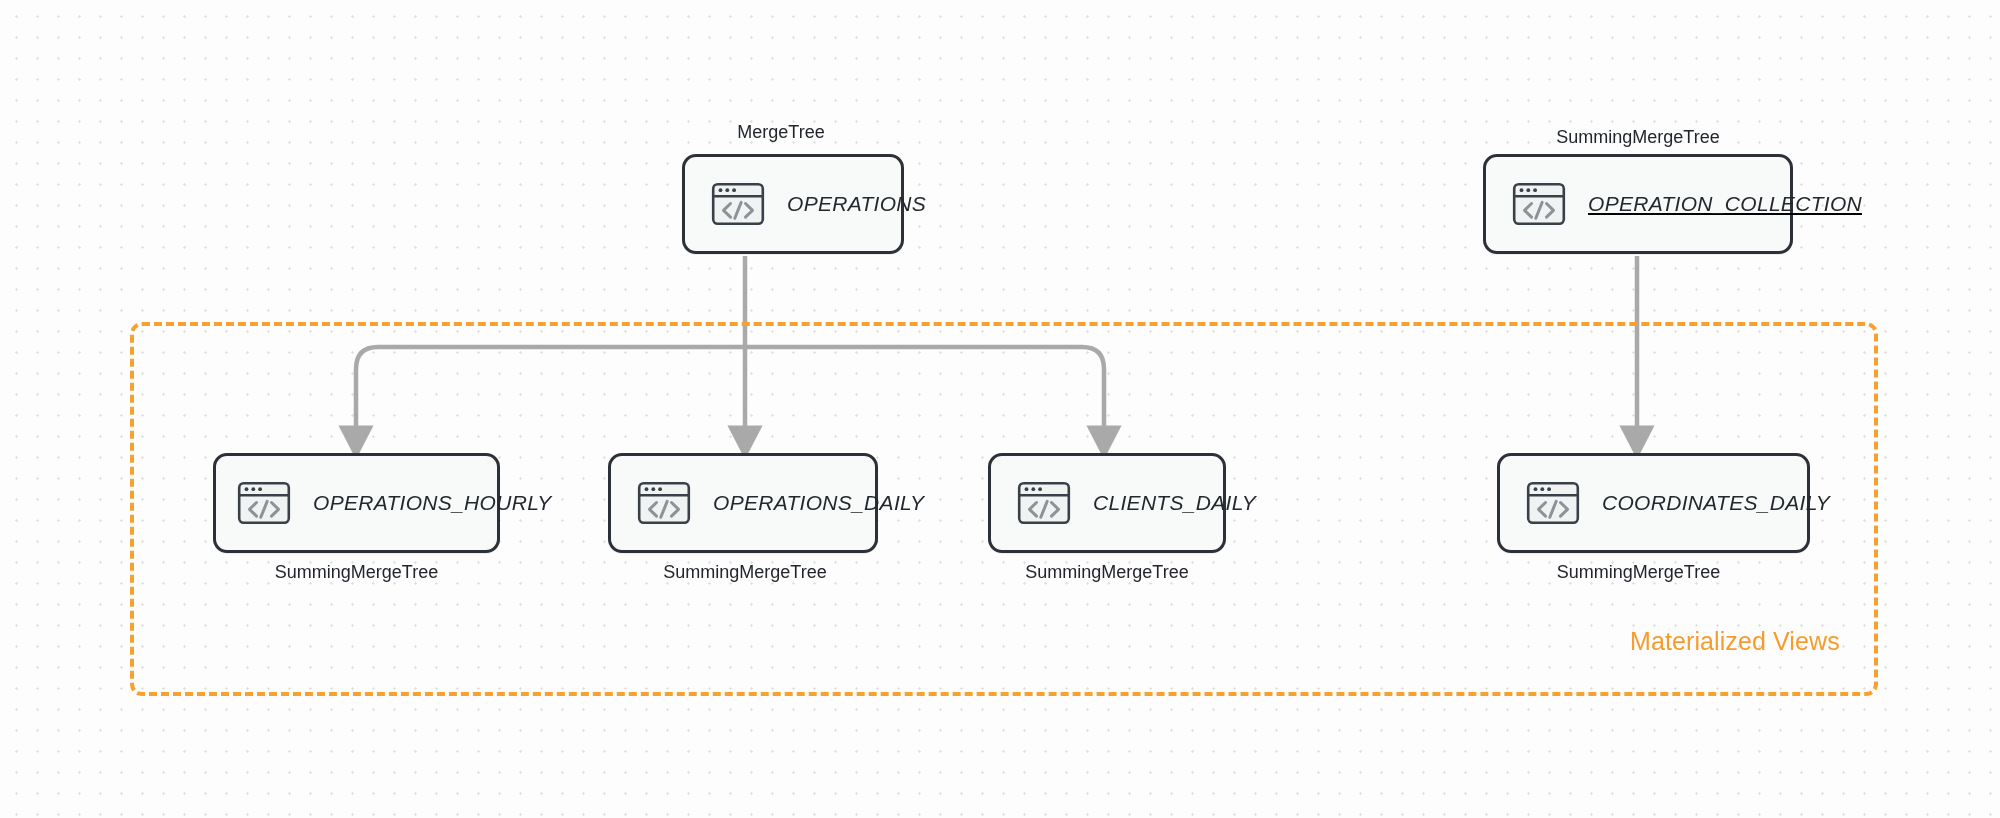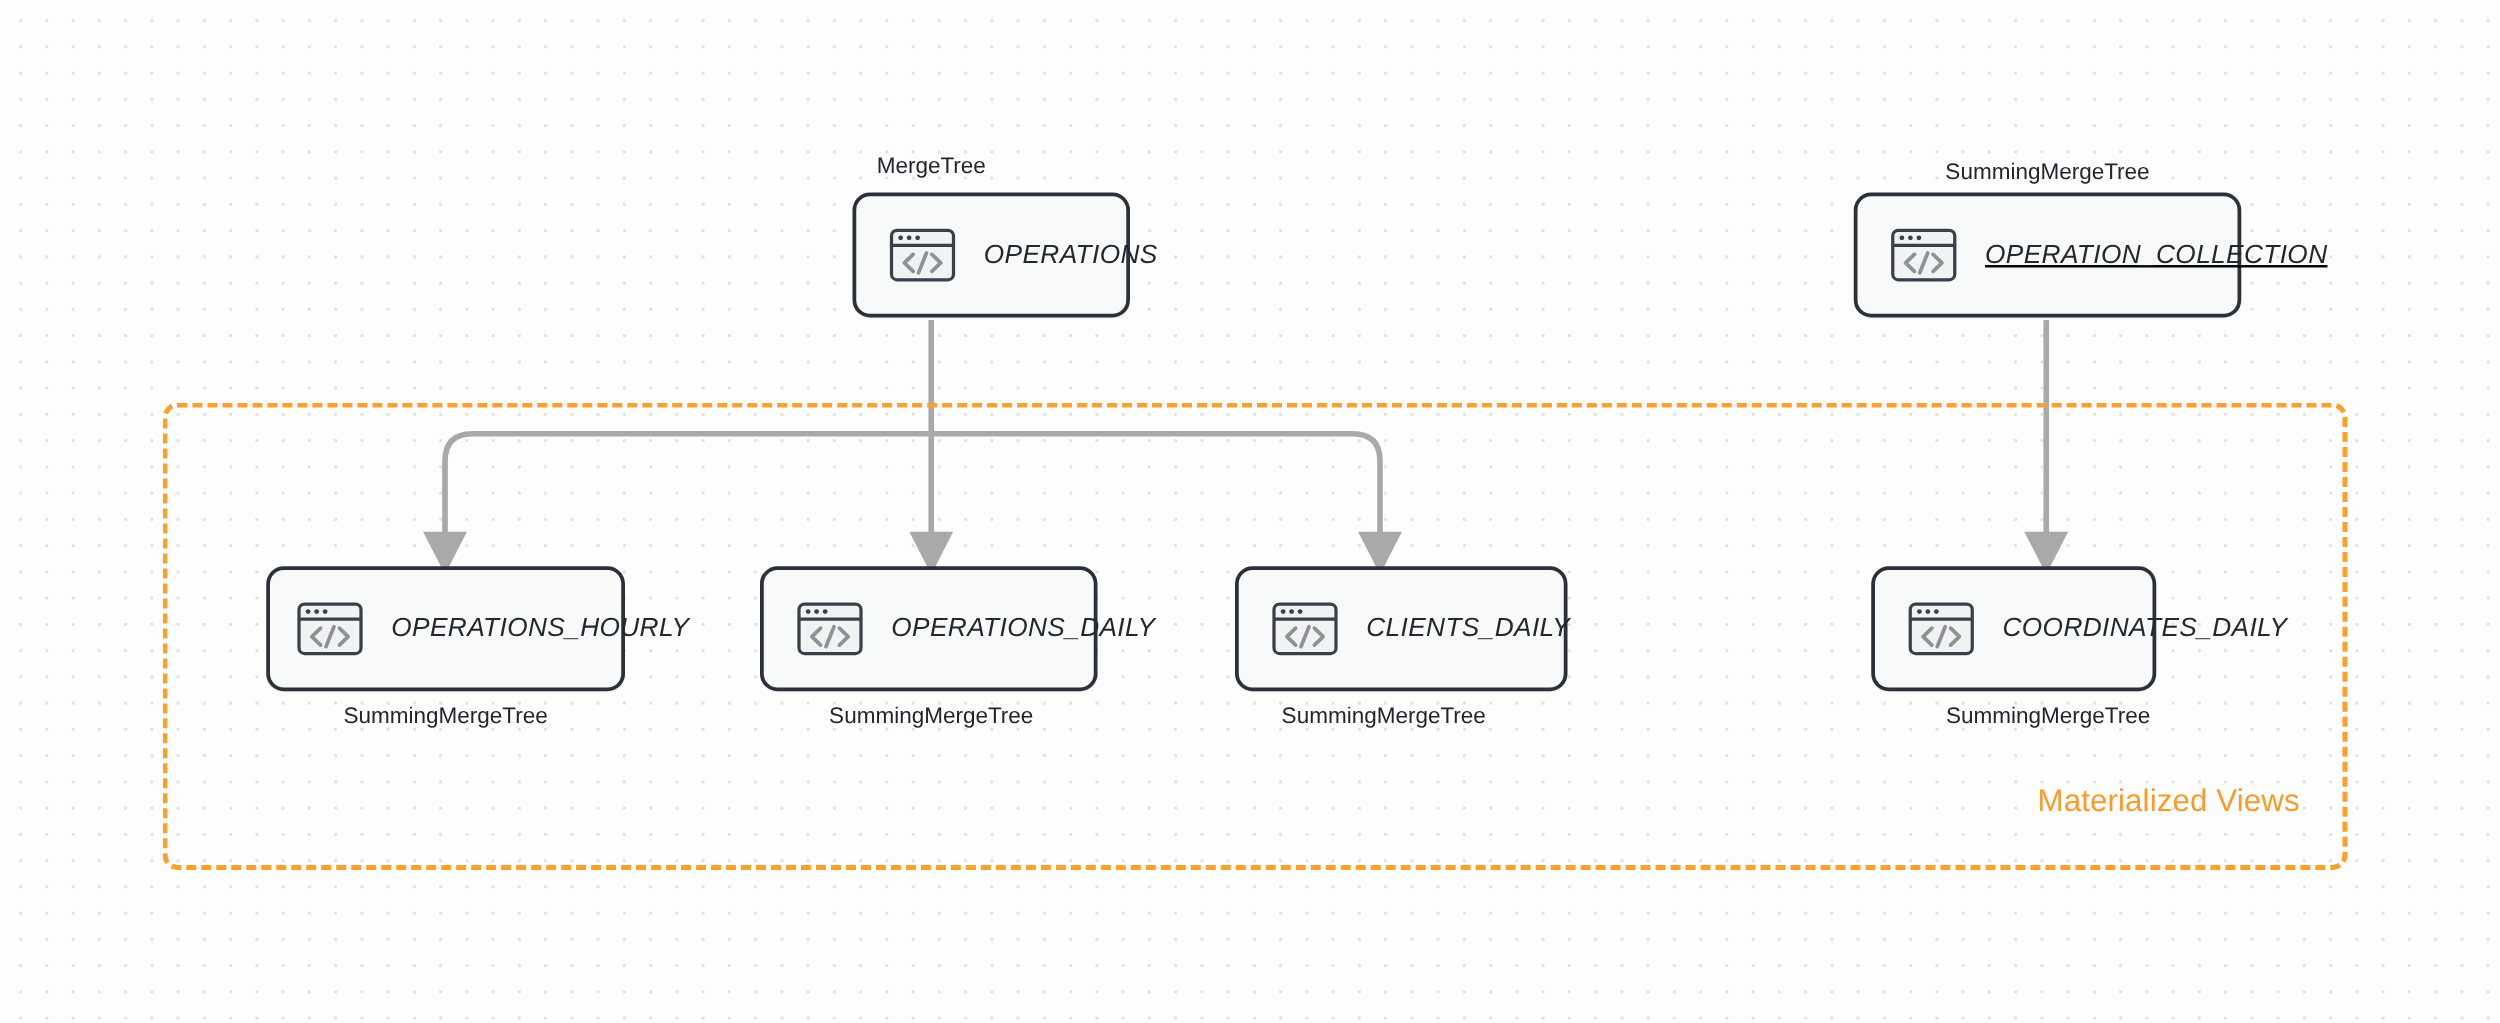--- a/index.html
+++ b/index.html
@@ -105,21 +105,21 @@
 
     <path d="M745,347 L1082,347 Q1104,347 1104,369 L1104,438" fill="none" stroke="#a9a9a9" stroke-width="4.5" stroke-linecap="round" stroke-linejoin="round" marker-end="url(#arrowhead)"></path>
 
     <path d="M1637,256 L1637,438" fill="none" stroke="#a9a9a9" stroke-width="4.5" stroke-linecap="butt" marker-end="url(#arrowhead)"></path>
   </svg>
 
   <div class="group-box" style="left:130px; top:322px; width:1748px; height:374px;"></div>
 
   <div class="group-label" style="left:1630px; top:627px;">Materialized Views</div>
 
-  <div class="engine-label" style="left:634px; top:122px; width:222px;text-align:center;">MergeTree</div>
+  <div class="engine-label" style="left:670px; top:122px; width:222px;text-align:center;">MergeTree</div>
 
   <div class="node" style="left:634px; top:154px; width:222px; height:100px;margin-left:48px;">
     <span class="node-icon">
       <svg viewBox="0 0 54 48" xmlns="http://www.w3.org/2000/svg">
         <rect x="2.2" y="4.2" width="49.6" height="39.6" rx="4.5" fill="#f1f2f2" stroke="#3a4049" stroke-width="2.6"></rect>
         <path d="M2.2,16.2 L51.8,16.2" stroke="#3a4049" stroke-width="2.6"></path>
         <circle cx="9.5" cy="10.2" r="1.9" fill="#3a4049"></circle>
         <circle cx="16.3" cy="10.2" r="1.9" fill="#3a4049"></circle>
         <circle cx="23.1" cy="10.2" r="1.9" fill="#3a4049"></circle>
         <path d="M19.5,23.5 L12.5,30.3 L19.5,37.1" fill="none" stroke="#8d9298" stroke-width="3" stroke-linecap="round" stroke-linejoin="round"></path>
@@ -177,39 +177,39 @@
         <path d="M19.5,23.5 L12.5,30.3 L19.5,37.1" fill="none" stroke="#8d9298" stroke-width="3" stroke-linecap="round" stroke-linejoin="round"></path>
         <path d="M34.5,23.5 L41.5,30.3 L34.5,37.1" fill="none" stroke="#8d9298" stroke-width="3" stroke-linecap="round" stroke-linejoin="round"></path>
         <path d="M30.2,22.3 L23.8,38.3" fill="none" stroke="#8d9298" stroke-width="3" stroke-linecap="round"></path>
       </svg>
     </span>
     <span class="node-title">OPERATIONS_DAILY</span>
   </div>
 
   <div class="engine-label" style="left:610px; top:562px; width:270px;">SummingMergeTree</div>
 
-  <div class="node" style="left:988px; top:453px; width:266px; height:100px;">
+  <div class="node" style="left:988px; top:453px; width:238px; height:100px;">
     <span class="node-icon">
       <svg viewBox="0 0 54 48" xmlns="http://www.w3.org/2000/svg">
         <rect x="2.2" y="4.2" width="49.6" height="39.6" rx="4.5" fill="#f1f2f2" stroke="#3a4049" stroke-width="2.6"></rect>
         <path d="M2.2,16.2 L51.8,16.2" stroke="#3a4049" stroke-width="2.6"></path>
         <circle cx="9.5" cy="10.2" r="1.9" fill="#3a4049"></circle>
         <circle cx="16.3" cy="10.2" r="1.9" fill="#3a4049"></circle>
         <circle cx="23.1" cy="10.2" r="1.9" fill="#3a4049"></circle>
         <path d="M19.5,23.5 L12.5,30.3 L19.5,37.1" fill="none" stroke="#8d9298" stroke-width="3" stroke-linecap="round" stroke-linejoin="round"></path>
         <path d="M34.5,23.5 L41.5,30.3 L34.5,37.1" fill="none" stroke="#8d9298" stroke-width="3" stroke-linecap="round" stroke-linejoin="round"></path>
         <path d="M30.2,22.3 L23.8,38.3" fill="none" stroke="#8d9298" stroke-width="3" stroke-linecap="round"></path>
       </svg>
     </span>
     <span class="node-title">CLIENTS_DAILY</span>
   </div>
 
   <div class="engine-label" style="left:988px; top:562px; width:238px;">SummingMergeTree</div>
 
-  <div class="node" style="left:1497px; top:453px; width:228px; height:100px;">
+  <div class="node" style="left:1497px; top:453px; width:313px; height:100px;">
     <span class="node-icon">
       <svg viewBox="0 0 54 48" xmlns="http://www.w3.org/2000/svg">
         <rect x="2.2" y="4.2" width="49.6" height="39.6" rx="4.5" fill="#f1f2f2" stroke="#3a4049" stroke-width="2.6"></rect>
         <path d="M2.2,16.2 L51.8,16.2" stroke="#3a4049" stroke-width="2.6"></path>
         <circle cx="9.5" cy="10.2" r="1.9" fill="#3a4049"></circle>
         <circle cx="16.3" cy="10.2" r="1.9" fill="#3a4049"></circle>
         <circle cx="23.1" cy="10.2" r="1.9" fill="#3a4049"></circle>
         <path d="M19.5,23.5 L12.5,30.3 L19.5,37.1" fill="none" stroke="#8d9298" stroke-width="3" stroke-linecap="round" stroke-linejoin="round"></path>
         <path d="M34.5,23.5 L41.5,30.3 L34.5,37.1" fill="none" stroke="#8d9298" stroke-width="3" stroke-linecap="round" stroke-linejoin="round"></path>
         <path d="M30.2,22.3 L23.8,38.3" fill="none" stroke="#8d9298" stroke-width="3" stroke-linecap="round"></path>

